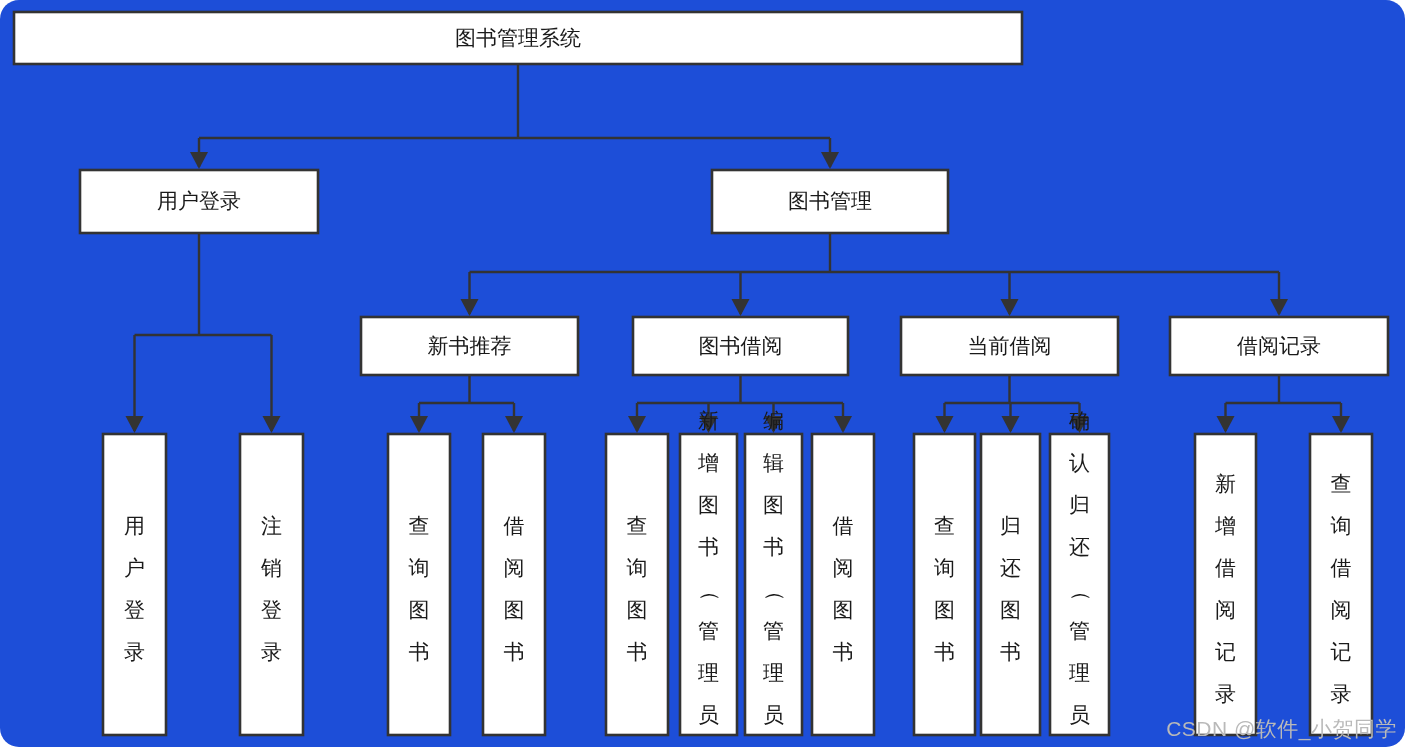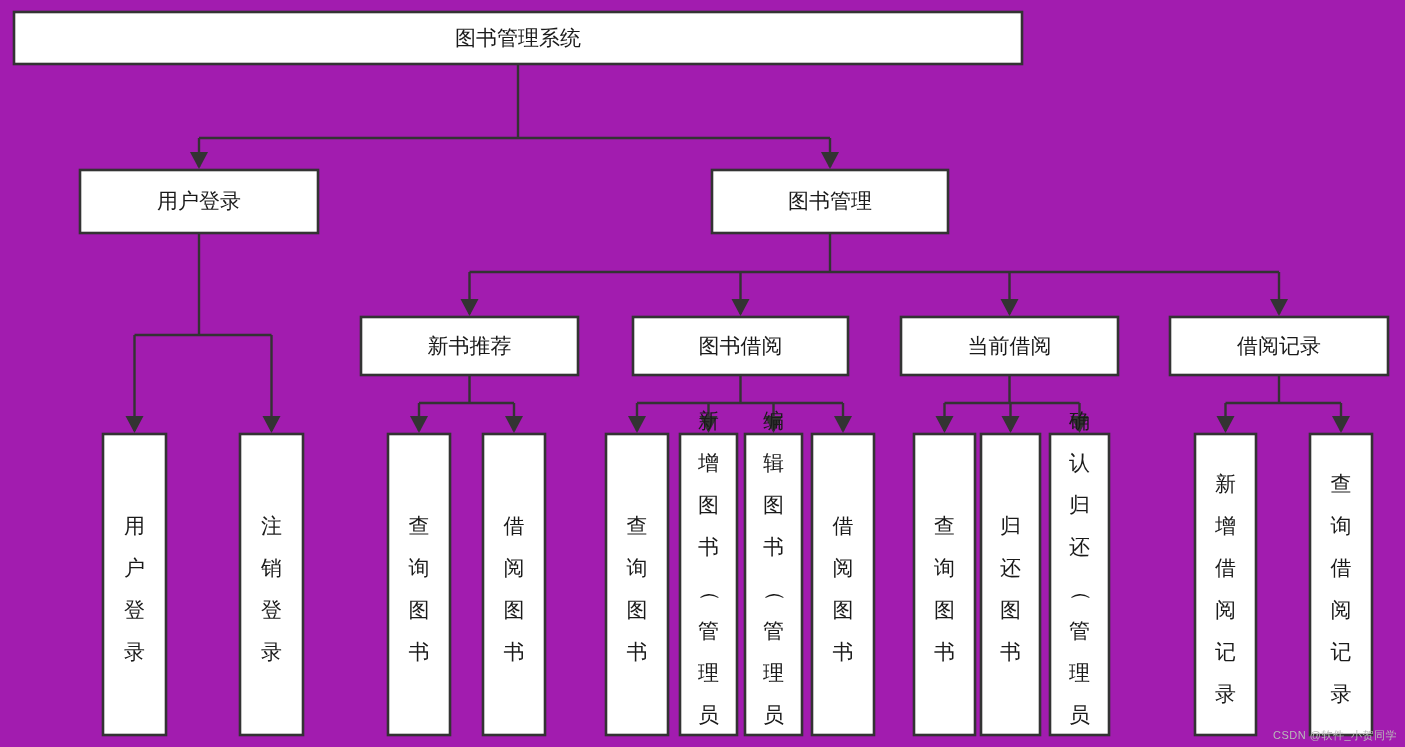--- a/index.html
+++ b/index.html
@@ -7,22 +7,23 @@
     padding: 0;
     background: #ffffff;
   }
   body {
     font-family: "Liberation Sans", "DejaVu Sans", sans-serif;
   }
   #diagram-root {
     position: relative;
     width: 1405px;
     height: 747px;
-    background: #a21caf;
+    background: #1d4ed8;
     overflow: hidden;
+    border-radius: 19px;
   }
   svg.diagram-canvas {
     position: absolute;
     top: 0;
     left: 0;
     width: 1405px;
     height: 747px;
   }
   .node-box {
     fill: #ffffff;
@@ -51,21 +52,21 @@
     font-size: 21px;
     fill: #1a1a1a;
     text-anchor: middle;
     white-space: pre;
   }
   .watermark {
     position: absolute;
     right: 8px;
     bottom: 4px;
     font-family: "Liberation Sans", "DejaVu Sans", sans-serif;
-    font-size: 11px;
+    font-size: 21px;
     color: #b9b9b9;
     letter-spacing: 0.5px;
     user-select: none;
     pointer-events: none;
   }
 </style>
 </head>
 <body>
 
 <div id="diagram-root">

